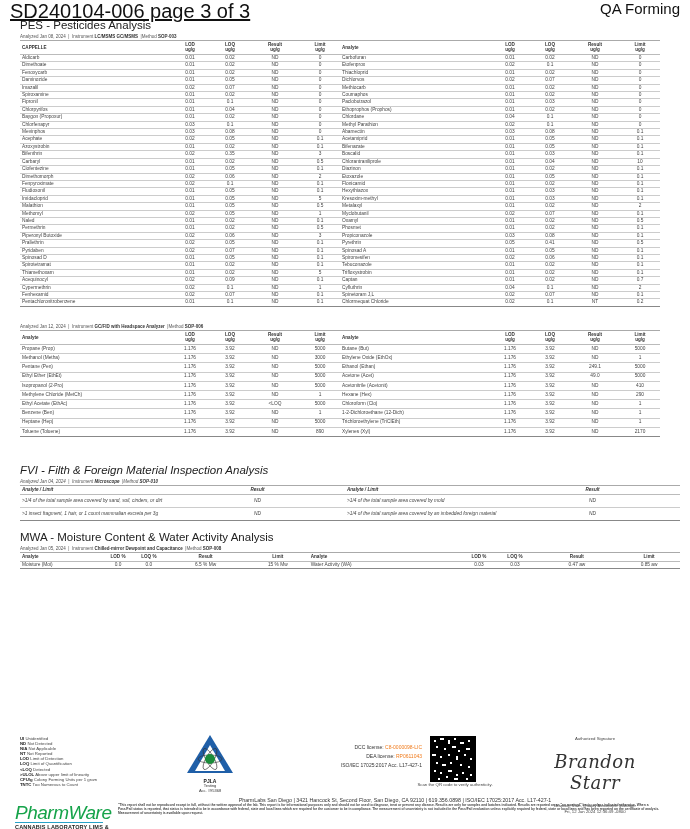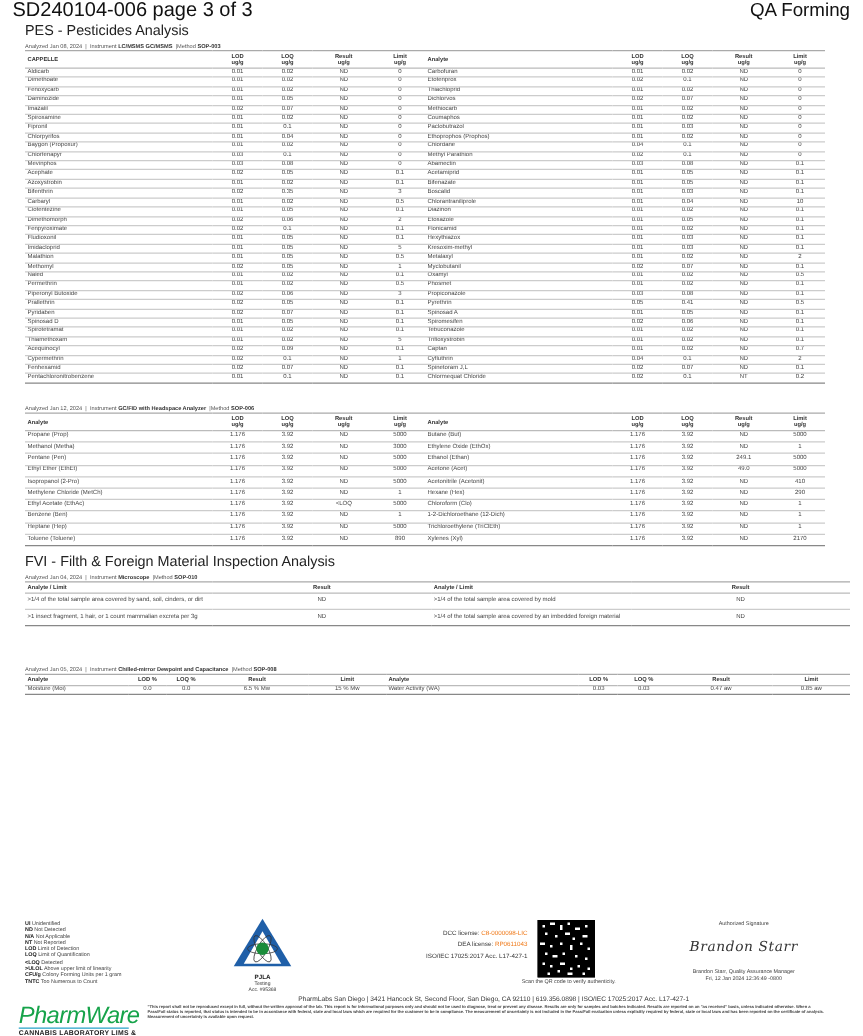--- a/index.html
+++ b/index.html
@@ -1,20 +1,20 @@
 <!DOCTYPE html>
 <html><head>
 <meta charset="utf-8">
 <style>
   * { box-sizing: border-box; margin: 0; padding: 0; }
   html, body { width: 690px; height: 829px; background: #fff; overflow: hidden; }
   body { font-family: "Liberation Sans", "DejaVu Sans", sans-serif; color: #333; position: relative; }
 
   .topbar { position: absolute; left: 10px; right: 10px; top: 0; height: 18px; }
-  .doc-title { position: absolute; left: 0; top: 0; font-size: 16px; color: #111; }
+  .doc-title { position: absolute; left: 0; top: 0; font-size: 20px; color: #111; text-decoration: underline; }
   .qa-label { position: absolute; right: 0; top: 0; font-size: 15px; color: #111; }
 
   .section { position: absolute; left: 20px; width: 660px; }
   .sec-title { font-size: 11.5px; color: #222; line-height: 13px; }
   .sec-meta { font-size: 4.5px; color: #555; line-height: 7px; margin-top: 1px; }
   .sec-meta b { font-weight: bold; color: #333; }
 
   .two-col { display: flex; gap: 0; }
   .tbl { border-collapse: collapse; table-layout: fixed; }
   .tbl th { font-size: 4.6px; font-weight: bold; color: #333; text-align: center; line-height: 5px; vertical-align: bottom; padding: 1px 1px 2px; border-top: 1px solid #aaa; border-bottom: 1px solid #bbb; }
@@ -34,21 +34,21 @@
 
   .legend { position: absolute; left: 20px; top: 736px; font-size: 4.3px; line-height: 5.1px; color: #444; }
   .legend b { color: #222; }
   .pjla { position: absolute; left: 185px; top: 733px; width: 50px; height: 58px; }
   .lic { position: absolute; left: 300px; top: 743px; font-size: 5px; line-height: 9px; color: #333; text-align: right; width: 122px; }
   .lic .orange { color: #f07a1a; }
   .qr { position: absolute; left: 430px; top: 736px; width: 46px; height: 46px; background: #000; }
   .qr-caption { position: absolute; left: 405px; top: 782px; width: 100px; font-size: 4.3px; color: #444; text-align: center; }
   .sig-block { position: absolute; left: 535px; top: 736px; width: 120px; text-align: center; }
   .sig-label { font-size: 4.3px; color: #444; }
-  .signature { font-family: "DejaVu Serif", serif; font-style: italic; font-size: 11px; color: #333; margin-top: 10px; letter-spacing: 0.5px; }
+  .signature { font-family: "DejaVu Serif", serif; font-style: italic; font-size: 18px; color: #333; margin-top: 10px; letter-spacing: 0.5px; }
   .sig-name { font-size: 4.3px; color: #444; margin-top: 10px; line-height: 5.5px; }
 
   .footer-logo { position: absolute; left: 15px; top: 804px; width: 95px; height: 25px; }
   .logo-word { font-family: "Liberation Sans", sans-serif; font-style: italic; font-size: 19px; color: #16a34a; font-weight: normal; line-height: 18px; letter-spacing: -0.5px; }
   .logo-line { height: 1px; background: #27a2c8; margin: 0 0 1px 0; width: 88px; }
   .logo-sub { font-size: 5.5px; font-weight: bold; color: #222; letter-spacing: 0.2px; }
   .footer-addr { position: absolute; left: 100px; top: 797px; width: 590px; text-align: center; font-size: 5.3px; color: #333; }
   .footer-fine { position: absolute; left: 118px; top: 804px; width: 545px; font-size: 3.3px; line-height: 3.8px; color: #444; font-weight: bold; }
 </style>
 </head>
@@ -765,21 +765,21 @@
             <td>1.176</td>
             <td>3.92</td>
             <td class="res-nd">ND</td>
             <td>2170</td>
           </tr>
         </tbody>
       </table>
   </div>
 </div>
 
-<div class="section" style="top:444px;">
+<div class="section" style="top:464px;font-style:italic;">
   <div class="sec-title">FVI - Filth &amp; Foreign Material Inspection Analysis</div>
   <div class="sec-meta">
     <span>Analyzed Jan 04, 2024</span> &nbsp;|&nbsp; <span>Instrument</span> <b>Microscope</b> &nbsp;|<span>Method</span> <b>SOP-010</b>
   </div>
   <table class="tbl fvi-tbl" style="width:660px">
     <colgroup>
         <col style="width:150px">
         <col style="width:175px">
         <col style="width:160px">
         <col style="width:175px">
@@ -803,20 +803,21 @@
         <td class="name">&gt;1 insect fragment, 1 hair, or 1 count mammalian excreta per 3g</td>
         <td class="res-nd">ND</td>
         <td class="name">&gt;1/4 of the total sample area covered by an imbedded foreign material</td>
         <td class="res-nd">ND</td>
       </tr>
     </tbody>
   </table>
 </div>
 
 <div class="section" style="top:531px;">
+  <div class="sec-title">MWA - Moisture Content &amp; Water Activity Analysis</div>
   <div class="sec-meta">
     <span>Analyzed Jan 05, 2024</span> &nbsp;|&nbsp; <span>Instrument</span> <b>Chilled-mirror Dewpoint and Capacitance</b> &nbsp;|<span>Method</span> <b>SOP-008</b>
   </div>
   <table class="tbl" style="width:660px">
     <colgroup>
         <col style="width:80px">
         <col style="width:30px">
         <col style="width:30px">
         <col style="width:80px">
         <col style="width:60px">

